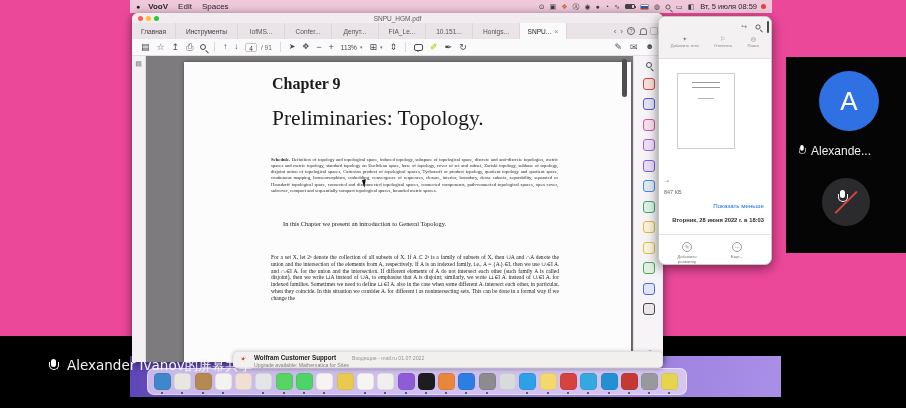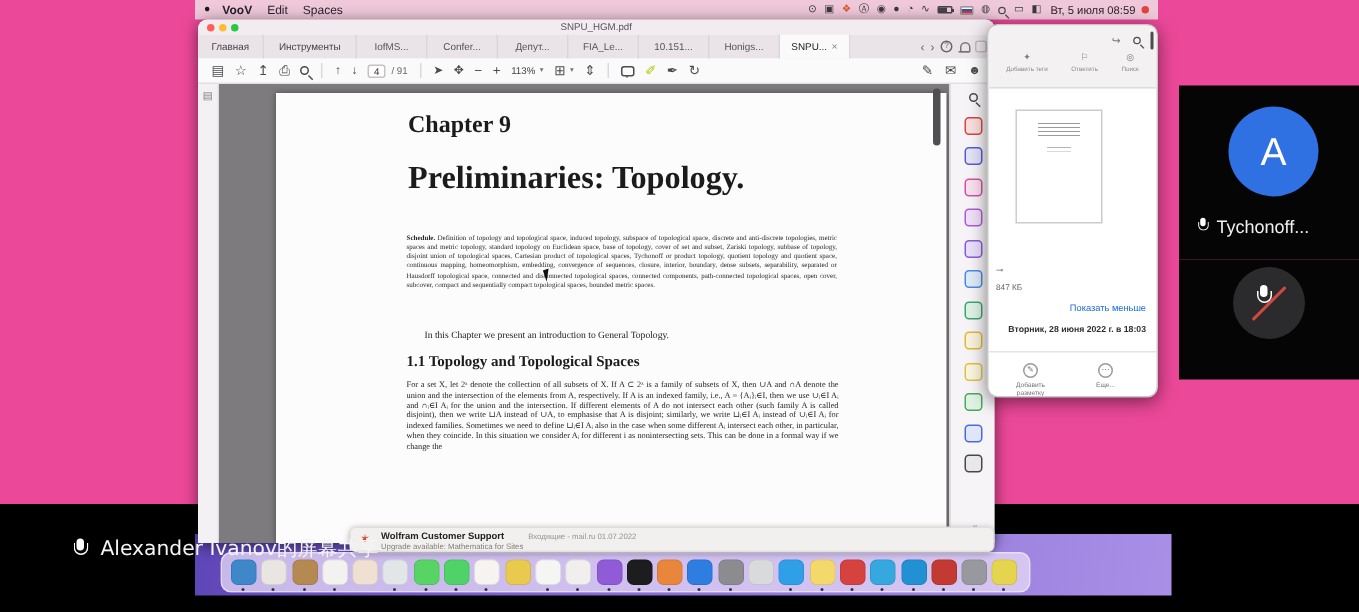--- a/index.html
+++ b/index.html
@@ -74,21 +74,21 @@
   .vthumb{position:absolute;left:476px;top:3px;width:5px;height:38px;background:#4f4f52;border-radius:3px;}
   .toolsrail{position:absolute;right:0;top:0;bottom:0;width:30px;background:#f6f4f6;border-left:1px solid #e2dee2;
     display:flex;flex-direction:column;align-items:center;gap:8.5px;padding-top:6px;}
   .trtool{width:12px;height:12px;border:1.5px solid #888;border-radius:3px;display:block;flex:0 0 auto;}
   .collapse{margin-top:auto;margin-bottom:6px;font-size:7px;color:#555;}
 
   
   .page{position:absolute;left:38px;top:6px;width:447px;bottom:0;background:#fcfcfc;box-shadow:0 0 4px rgba(0,0,0,.4);
     font-family:"Liberation Serif","DejaVu Serif",serif;color:#1b1b1b;}
   .chapter{position:absolute;left:88px;top:13px;font-size:16px;font-weight:700;}
-  .doctitle{position:absolute;left:88px;top:44px;font-size:21.5px;font-weight:700;}
+  .doctitle{position:absolute;left:88px;top:44px;font-size:21.5px;font-weight:400;}
   .sched{position:absolute;left:87px;top:95px;width:287px;font-size:4.7px;line-height:6.15px;text-align:justify;color:#2a2a2a;}
   .schedlabel{font-weight:700;}
   .intro{position:absolute;left:99px;top:158px;font-size:6.4px;}
   .sechead{position:absolute;left:87px;top:174px;font-size:10px;font-weight:700;}
   .pbody{position:absolute;left:87px;top:192px;width:288px;font-size:5.55px;line-height:6.75px;text-align:justify;color:#222;}
   .cursorarrow{position:absolute;left:179px;top:117px;width:0;height:0;
     border-left:4px solid #111;border-right:3px solid transparent;border-bottom:8px solid transparent;transform:rotate(-18deg);}
 
   
   .mail{position:absolute;left:658px;top:16px;width:114px;height:249px;background:#fff;border:1px solid #c9c5c9;
@@ -267,21 +267,20 @@
       <div class="leftrail">
         <span>▤</span>
       </div>
 
       <div class="backdrop">
         <div class="page">
           <div class="chapter">Chapter 9</div>
           <div class="doctitle">Preliminaries:  Topology.</div>
           <p class="sched"><span class="schedlabel">Schedule.</span><span> Definition of topology and topological space, induced topology, subspace of topological space, discrete and anti-discrete topologies, metric spaces and metric topology, standard topology on Euclidean space, base of topology, cover of set and subset, Zariski topology, subbase of topology, disjoint union of topological spaces, Cartesian product of topological spaces, Tychonoff or product topology, quotient topology and quotient space, continuous mapping, homeomorphism, embedding, convergence of sequences, closure, interior, boundary, dense subsets, separability, separated or Hausdorff topological space, connected and disconnected topological spaces, connected components, path-connected topological spaces, open cover, subcover, compact and sequentially compact topological spaces, bounded metric spaces.</span></p>
           <p class="intro">In this Chapter we present an introduction to General Topology.</p>
-          <div class="sechead">1.1   Topology and Topological Spaces</div>
           <p class="pbody">For a set X, let 2ˣ denote the collection of all subsets of X. If A ⊂ 2ˣ is a family of subsets of X, then ∪A and ∩A denote the union and the intersection of the elements from A, respectively. If A is an indexed family, i.e., A = {Aᵢ}ᵢ∈I, then we use ∪ᵢ∈I Aᵢ and ∩ᵢ∈I Aᵢ for the union and the intersection. If different elements of A do not intersect each other (such family A is called disjoint), then we write ⊔A instead of ∪A, to emphasise that A is disjoint; similarly, we write ⊔ᵢ∈I Aᵢ instead of ∪ᵢ∈I Aᵢ for indexed families. Sometimes we need to define ⊔ᵢ∈I Aᵢ also in the case when some different Aᵢ intersect each other, in particular, when they coincide. In this situation we consider Aᵢ for different i as nonintersecting sets. This can be done in a formal way if we change the</p>
           <div class="cursorarrow"></div>
         </div>
         <div class="vthumb"></div>
       </div>
 
       <div class="toolsrail">
         <span class="i-mag" style="margin-bottom:1px;"></span>
         <span class="trtool" style="border-color: rgb(216, 69, 63); background: rgb(248, 222, 221);"></span>
           <span class="trtool" style="border-color: rgb(90, 90, 216); background: rgb(226, 226, 248);"></span>
@@ -429,21 +428,21 @@
   <span class="i-mic"></span>
   <span class="sharetext">Alexander Ivanov的屏幕共享</span>
 </div>
 
 <div class="tile1">
   <div class="avatar">
     <span>A</span>
   </div>
   <div class="plabel">
     <span class="i-mic small"></span>
-    <span>Tychonoff...</span>
+    <span>Alexande...</span>
   </div>
 </div>
 <div class="tile2">
   <div class="mutecircle">
     <span class="i-mic"></span>
     <span class="slash"></span>
   </div>
 </div>
 
 </body></html>

